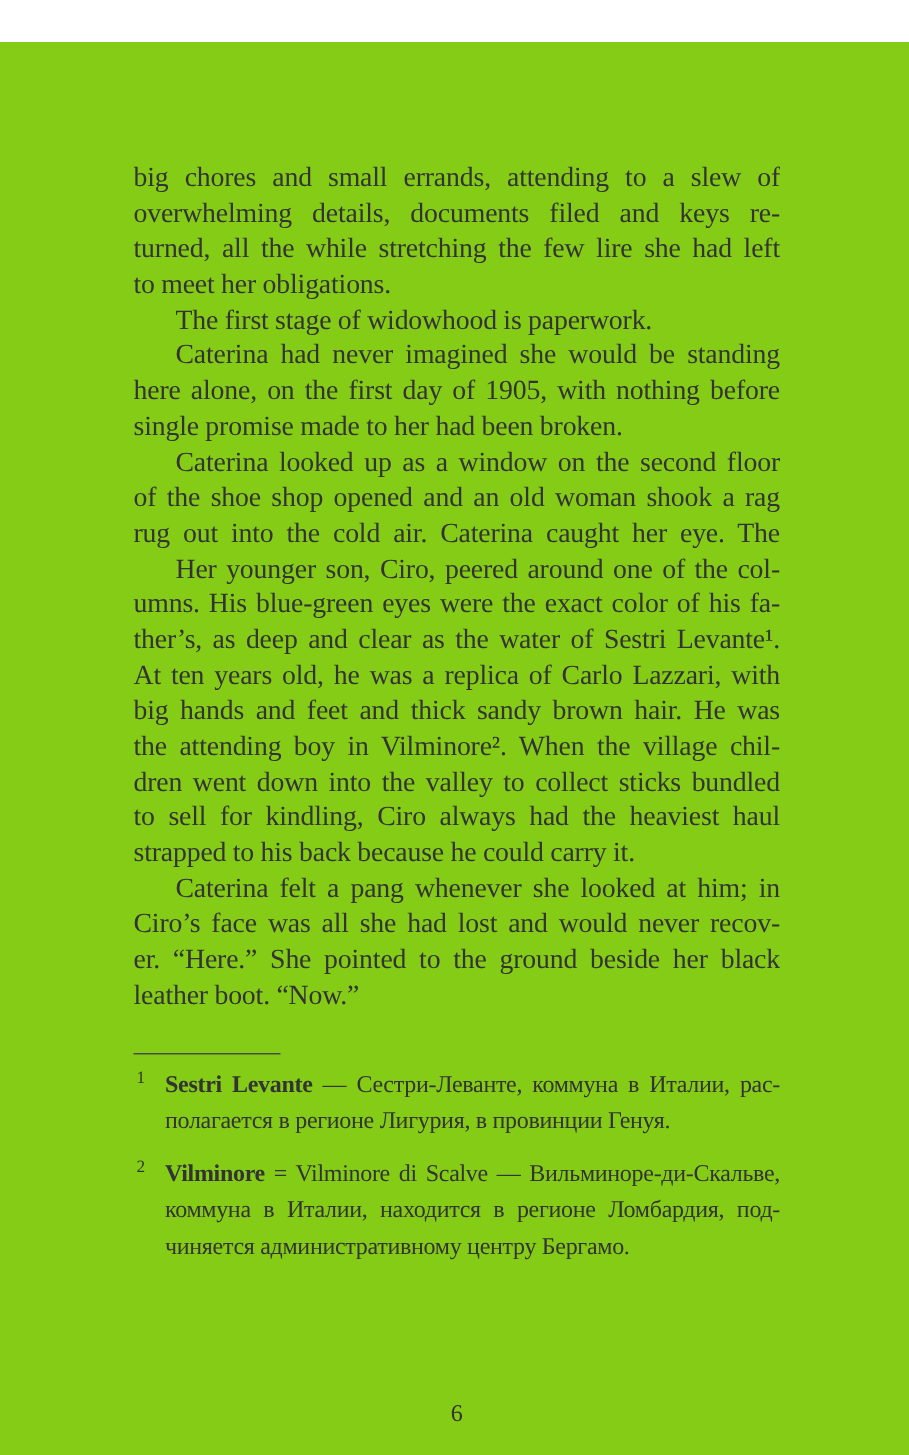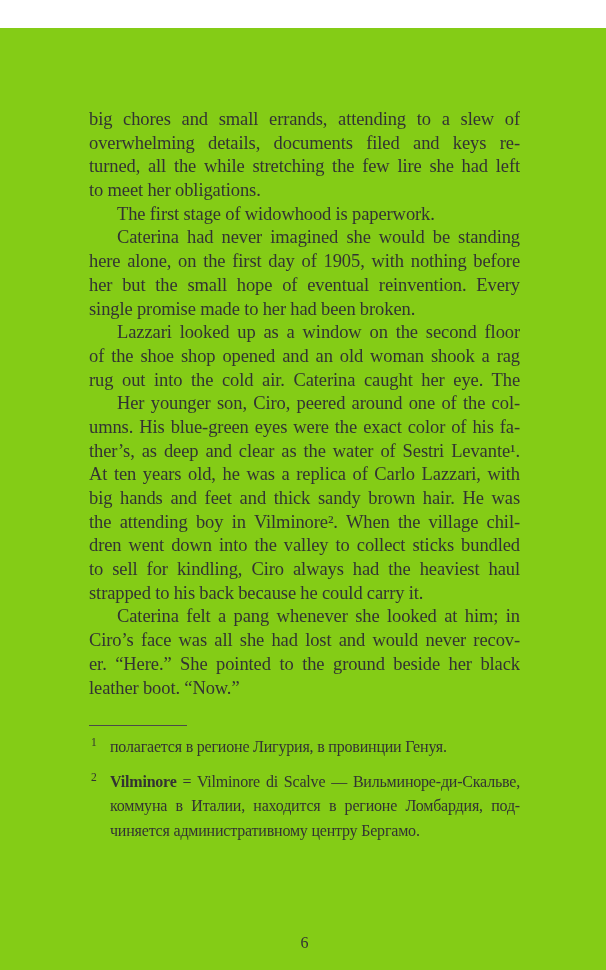--- a/index.html
+++ b/index.html
@@ -91,25 +91,24 @@
           <div class="line">overwhelming details, documents filed and keys re-</div>
           <div class="line">turned, all the while stretching the few lire she had left</div>
           <div class="line last">to meet her obligations.</div>
         </div>
         <div class="paragraph">
           <div class="line indent last">The first stage of widowhood is paperwork.</div>
         </div>
         <div class="paragraph">
           <div class="line indent">Caterina had never imagined she would be standing</div>
           <div class="line">here alone, on the first day of 1905, with nothing before</div>
-          <div class="line">her but the small hope of eventual reinvention. Every</div>
           <div class="line last">single promise made to her had been broken.</div>
         </div>
         <div class="paragraph">
-          <div class="line indent">Lazzari looked up as a window on the second floor</div>
+          <div class="line indent">Caterina looked up as a window on the second floor</div>
           <div class="line">of the shoe shop opened and an old woman shook a rag</div>
           <div class="line">rug out into the cold air. Caterina caught her eye. The</div>
         </div>
         <div class="paragraph">
           <div class="line indent">Her younger son, Ciro, peered around one of the col-</div>
           <div class="line">umns. His blue-green eyes were the exact color of his fa-</div>
           <div class="line">ther’s, as deep and clear as the water of Sestri Levante¹.</div>
           <div class="line">At ten years old, he was a replica of Carlo Lazzari, with</div>
           <div class="line">big hands and feet and thick sandy brown hair. He was</div>
           <div class="line">the attending boy in Vilminore². When the village chil-</div>
@@ -122,20 +121,21 @@
           <div class="line">Ciro’s face was all she had lost and would never recov-</div>
           <div class="line">er. “Here.” She pointed to the ground beside her black</div>
           <div class="line last">leather boot. “Now.”</div>
         </div>
       </div>
     <div class="footnotes">
       <div class="fn-rule"></div>
       <div id="fn-list">
           <div class="footnote">
             <sup class="fn-marker">1</sup>
+            <div class="fn-line"><b class="fn-term">Sestri Levante</b><span> — Сестри-Леванте, коммуна в Италии, рас-</span></div>
             <div class="fn-line last">полагается в регионе Лигурия, в провинции Генуя.</div>
           </div>
           <div class="footnote">
             <sup class="fn-marker">2</sup>
             <div class="fn-line"><b class="fn-term">Vilminore</b><span> = Vilminore di Scalve — Вильминоре-ди-Скальве,</span></div>
             <div class="fn-line">коммуна в Италии, находится в регионе Ломбардия, под-</div>
             <div class="fn-line last">чиняется административному центру Бергамо.</div>
           </div>
         </div>
     </div>

